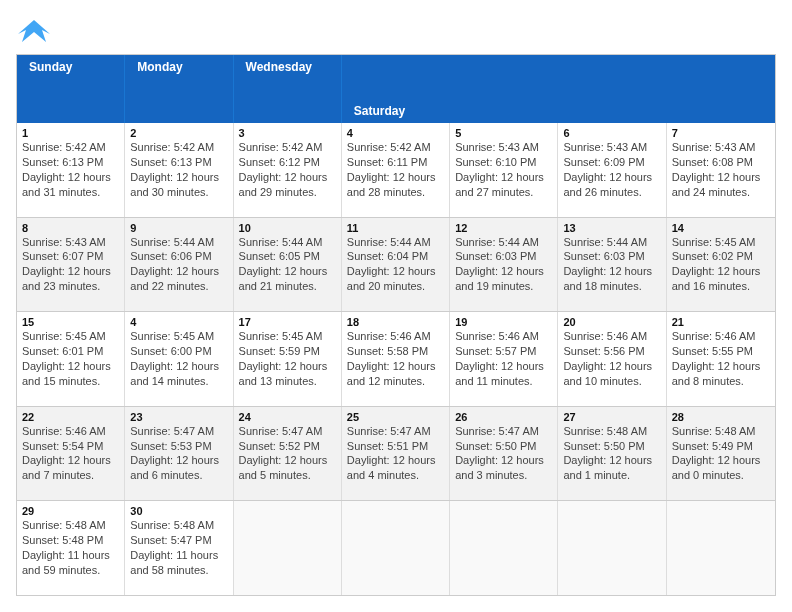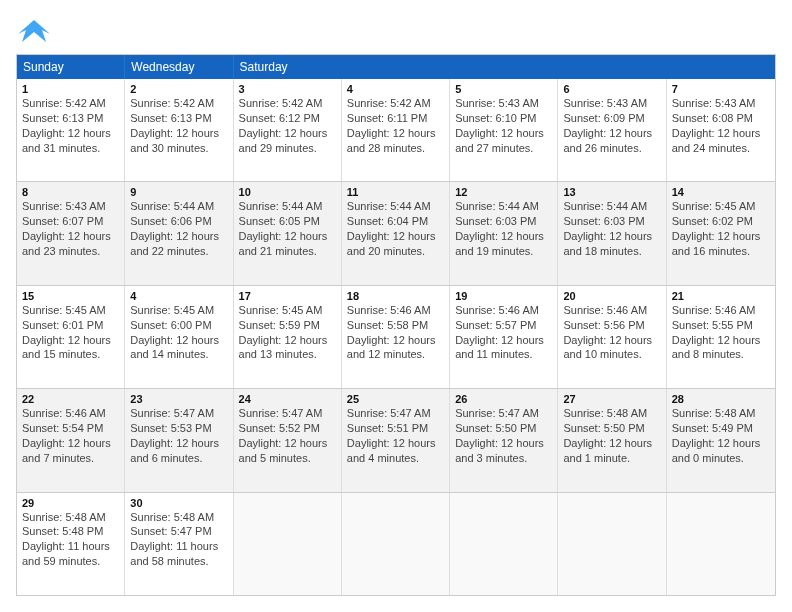--- a/index.html
+++ b/index.html
@@ -48,26 +48,26 @@
       border: 1px solid #ccc;
     }
     .cal-header {
       display: grid;
       grid-template-columns: repeat(7, 1fr);
       background: #1565c0;
     }
     .cal-header-cell {
       color: #fff;
       font-size: 12px;
-      font-weight: normal;
-      padding: 5px 6px;
+      font-weight: bold;
+      padding: 5px 12px;
       text-align: left;
       border-right: 1px solid #1976d2;
     }
-    .cal-header-cell:last-child { border-right: none; }
+    .cal-header-cell:last-child { border-right: none; margin-top: 44px; }
     .cal-body {
       flex: 1;
       display: flex;
       flex-direction: column;
     }
     .cal-row {
       display: grid;
       grid-template-columns: repeat(7, 1fr);
       flex: 1;
       border-bottom: 1px solid #ccc;
@@ -119,20 +119,21 @@
     </div>
     <div class="title-area">
       <h1></h1>
       <h2></h2>
     </div>
   </div>
 
   <div class="calendar">
     <div class="cal-header">
     <div class="cal-header-cell">Sunday</div>
+        <div class="cal-header-cell">Monday</div>
         <div class="cal-header-cell">Wednesday</div>
         <div class="cal-header-cell">Saturday</div>
       </div>
     <div class="cal-body">
     <div class="cal-row">
           <div class="cal-cell">
             <span class="day-num">1</span>
             <p style="white-space: pre-line;">Sunrise: 5:42 AM
 Sunset: 6:13 PM
 Daylight: 12 hours

